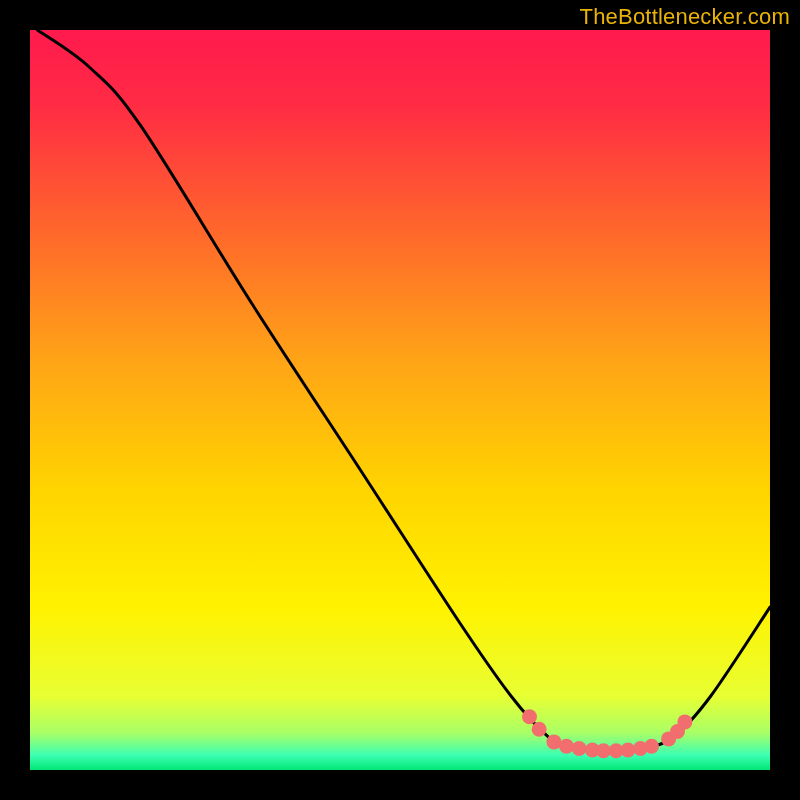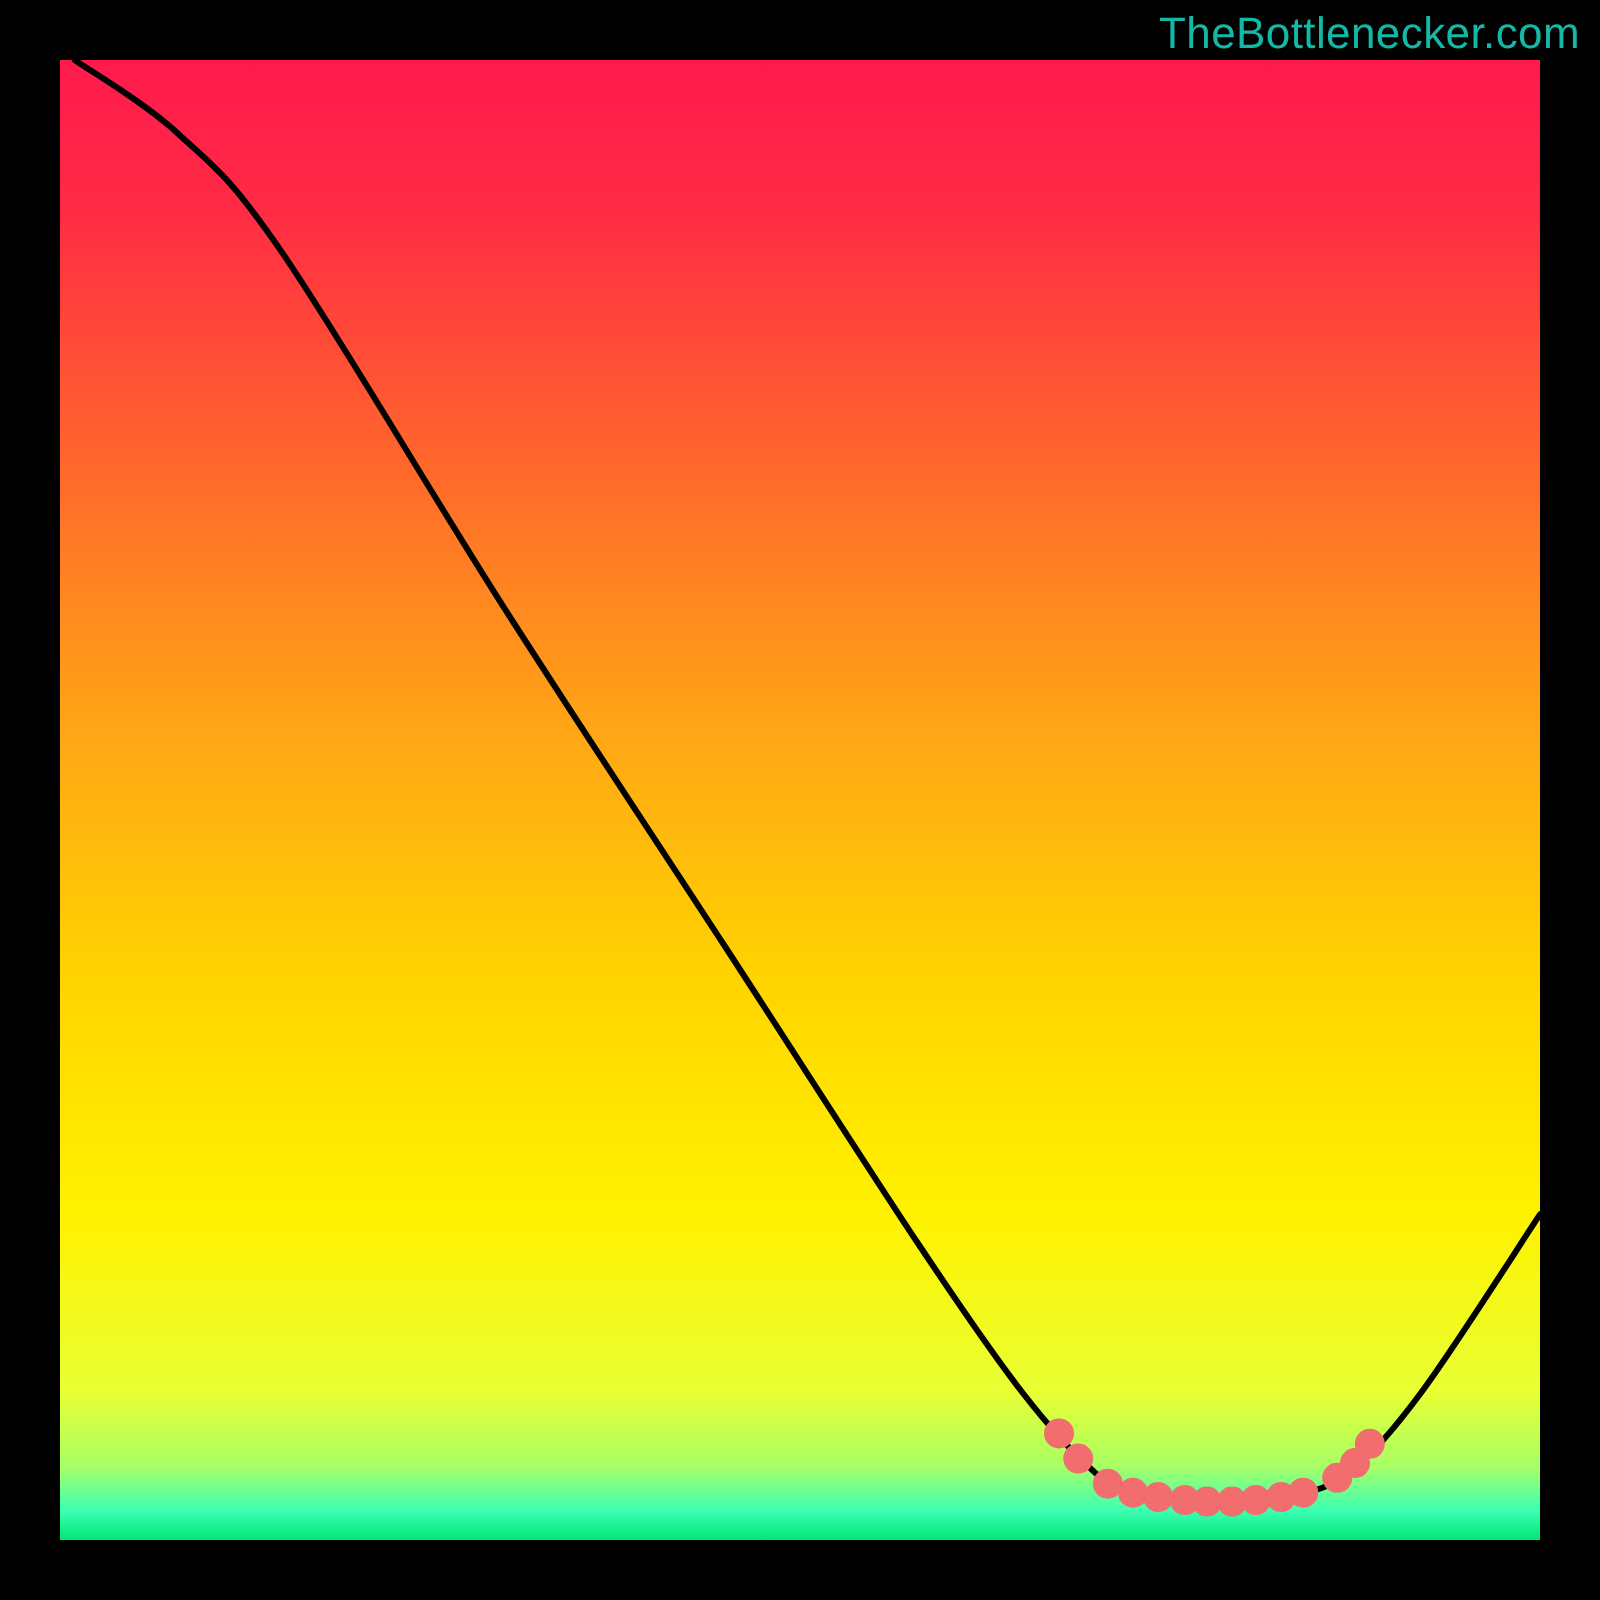--- a/index.html
+++ b/index.html
@@ -24,21 +24,21 @@
     top: 30px;
     left: 30px;
     width: 740px;
     height: 740px;
     overflow: hidden;
   }
   .watermark {
     position: absolute;
     top: 4px;
     right: 10px;
-    color: #14b8a6;
+    color: #eab308;
     font-size: 22px;
     font-weight: 500;
     letter-spacing: 0.2px;
   }
   svg { display: block; }
 </style>
 </head>
 <body>
 
 <div class="frame">

